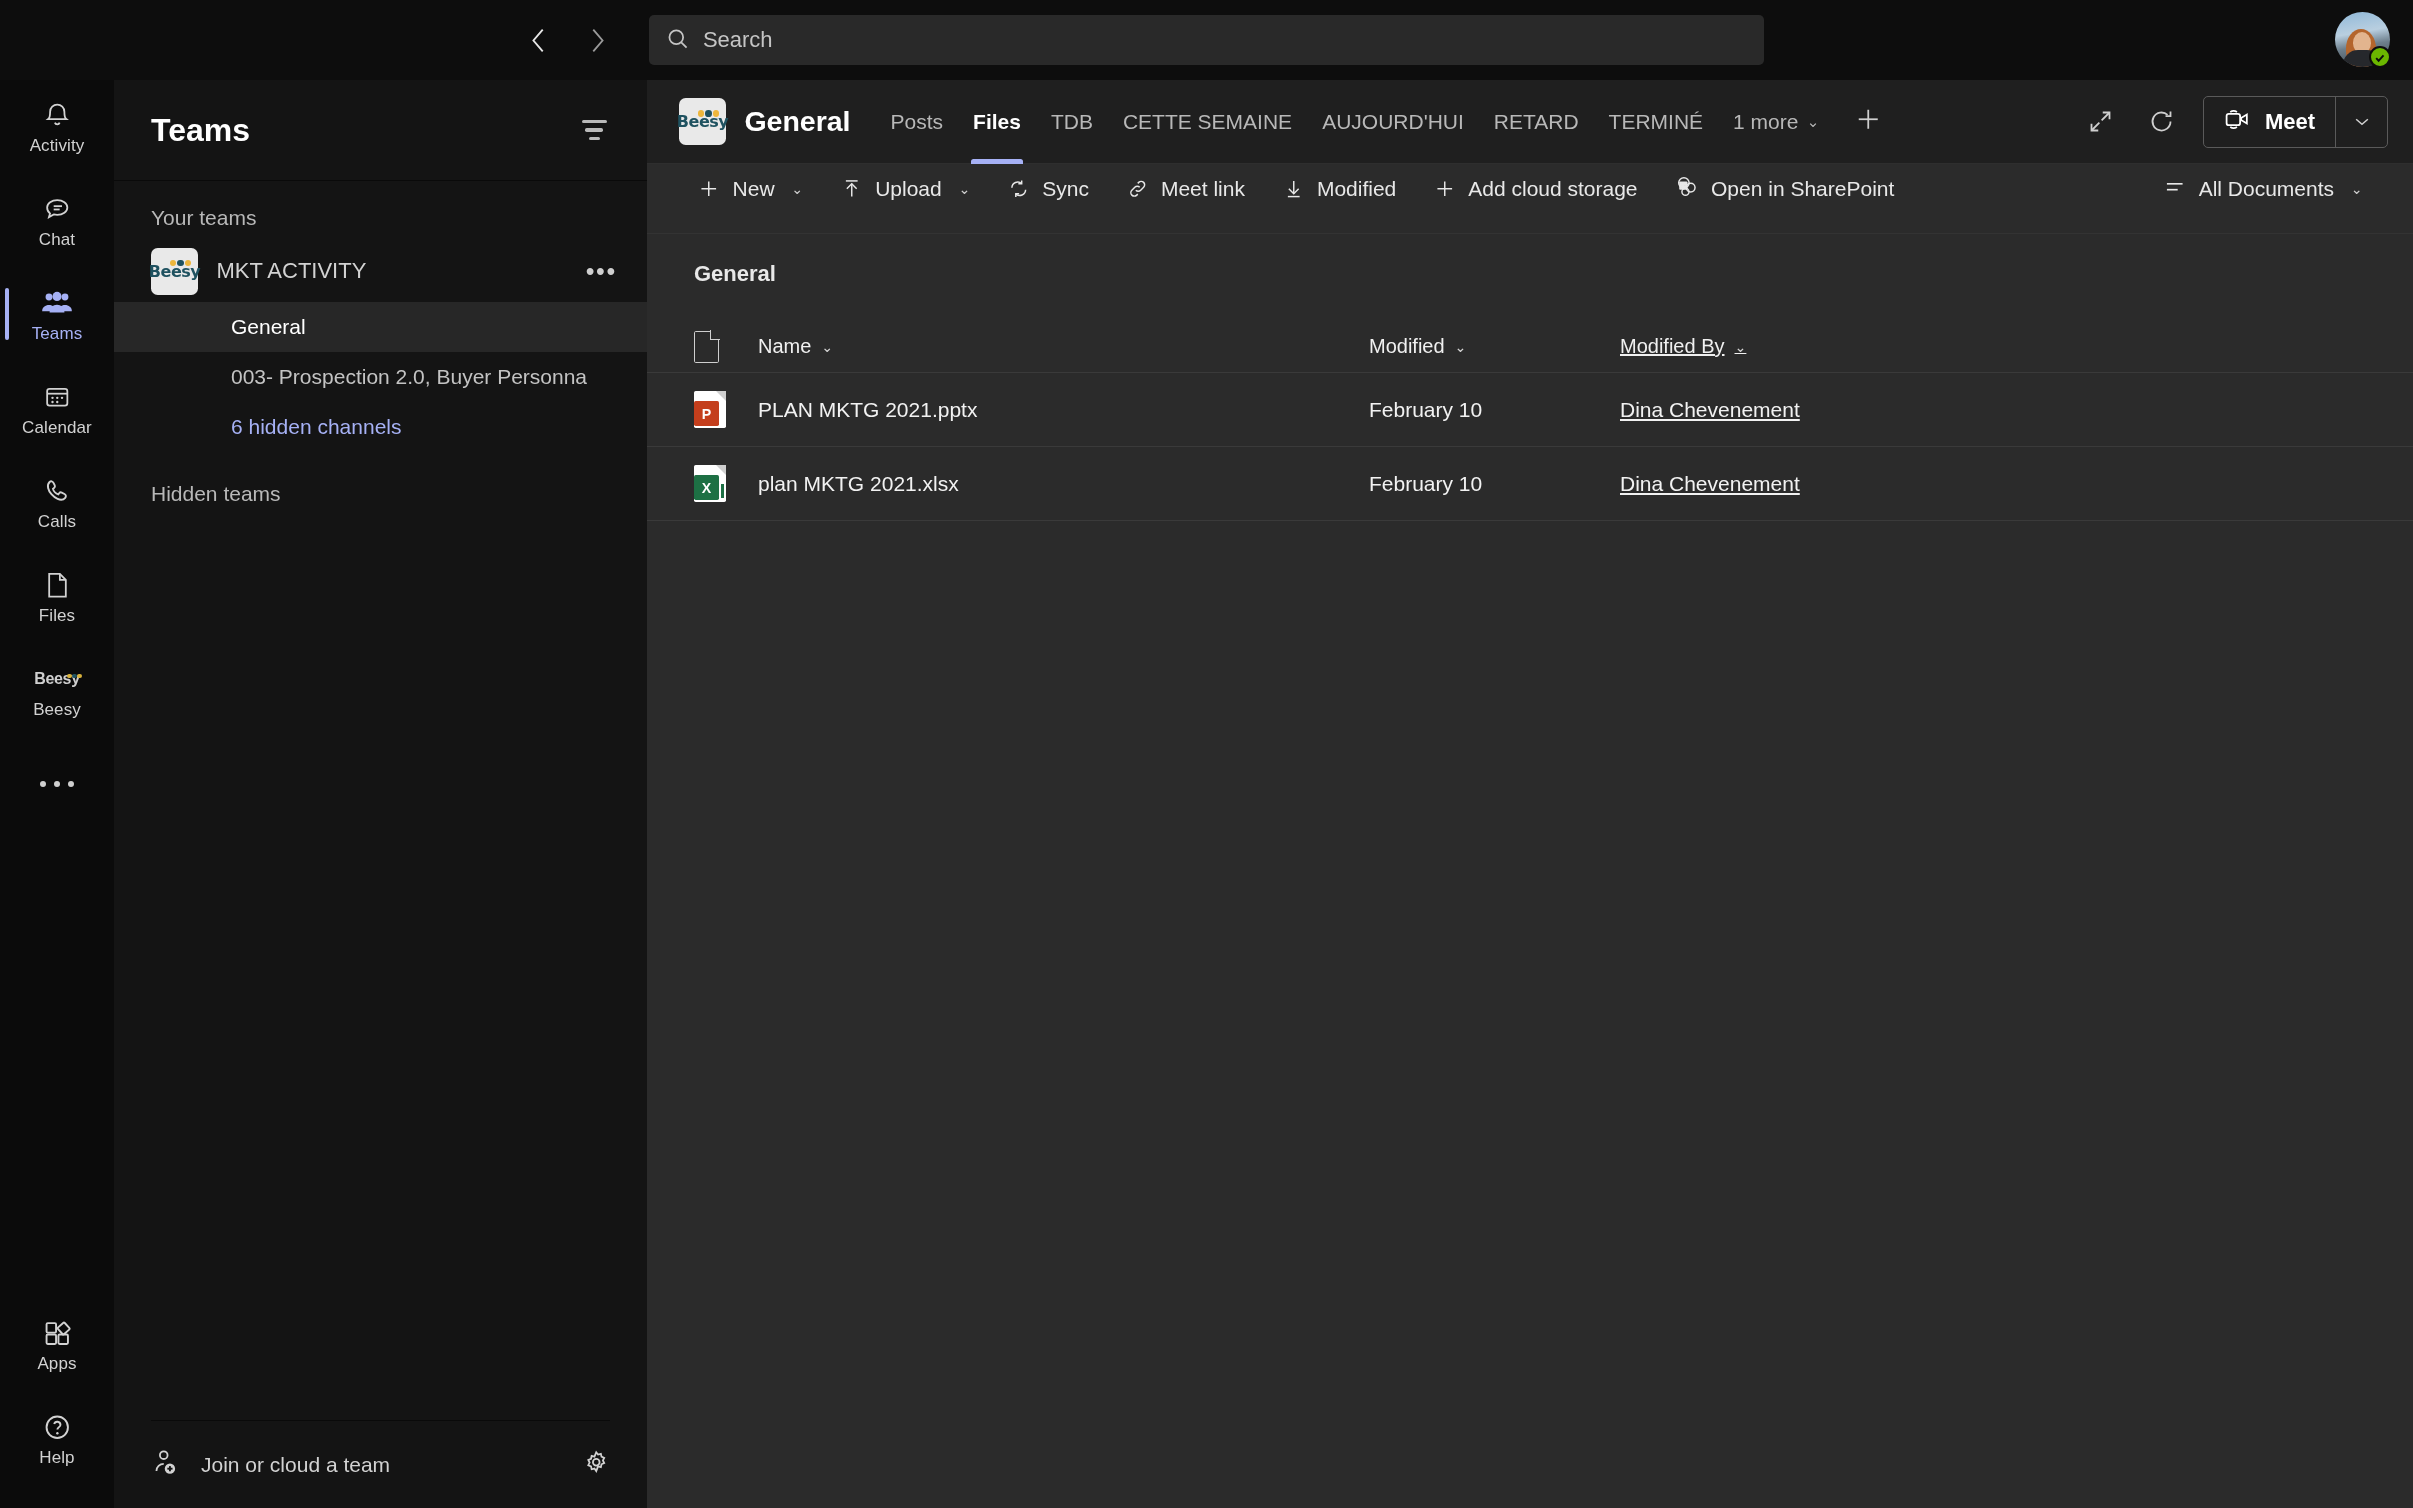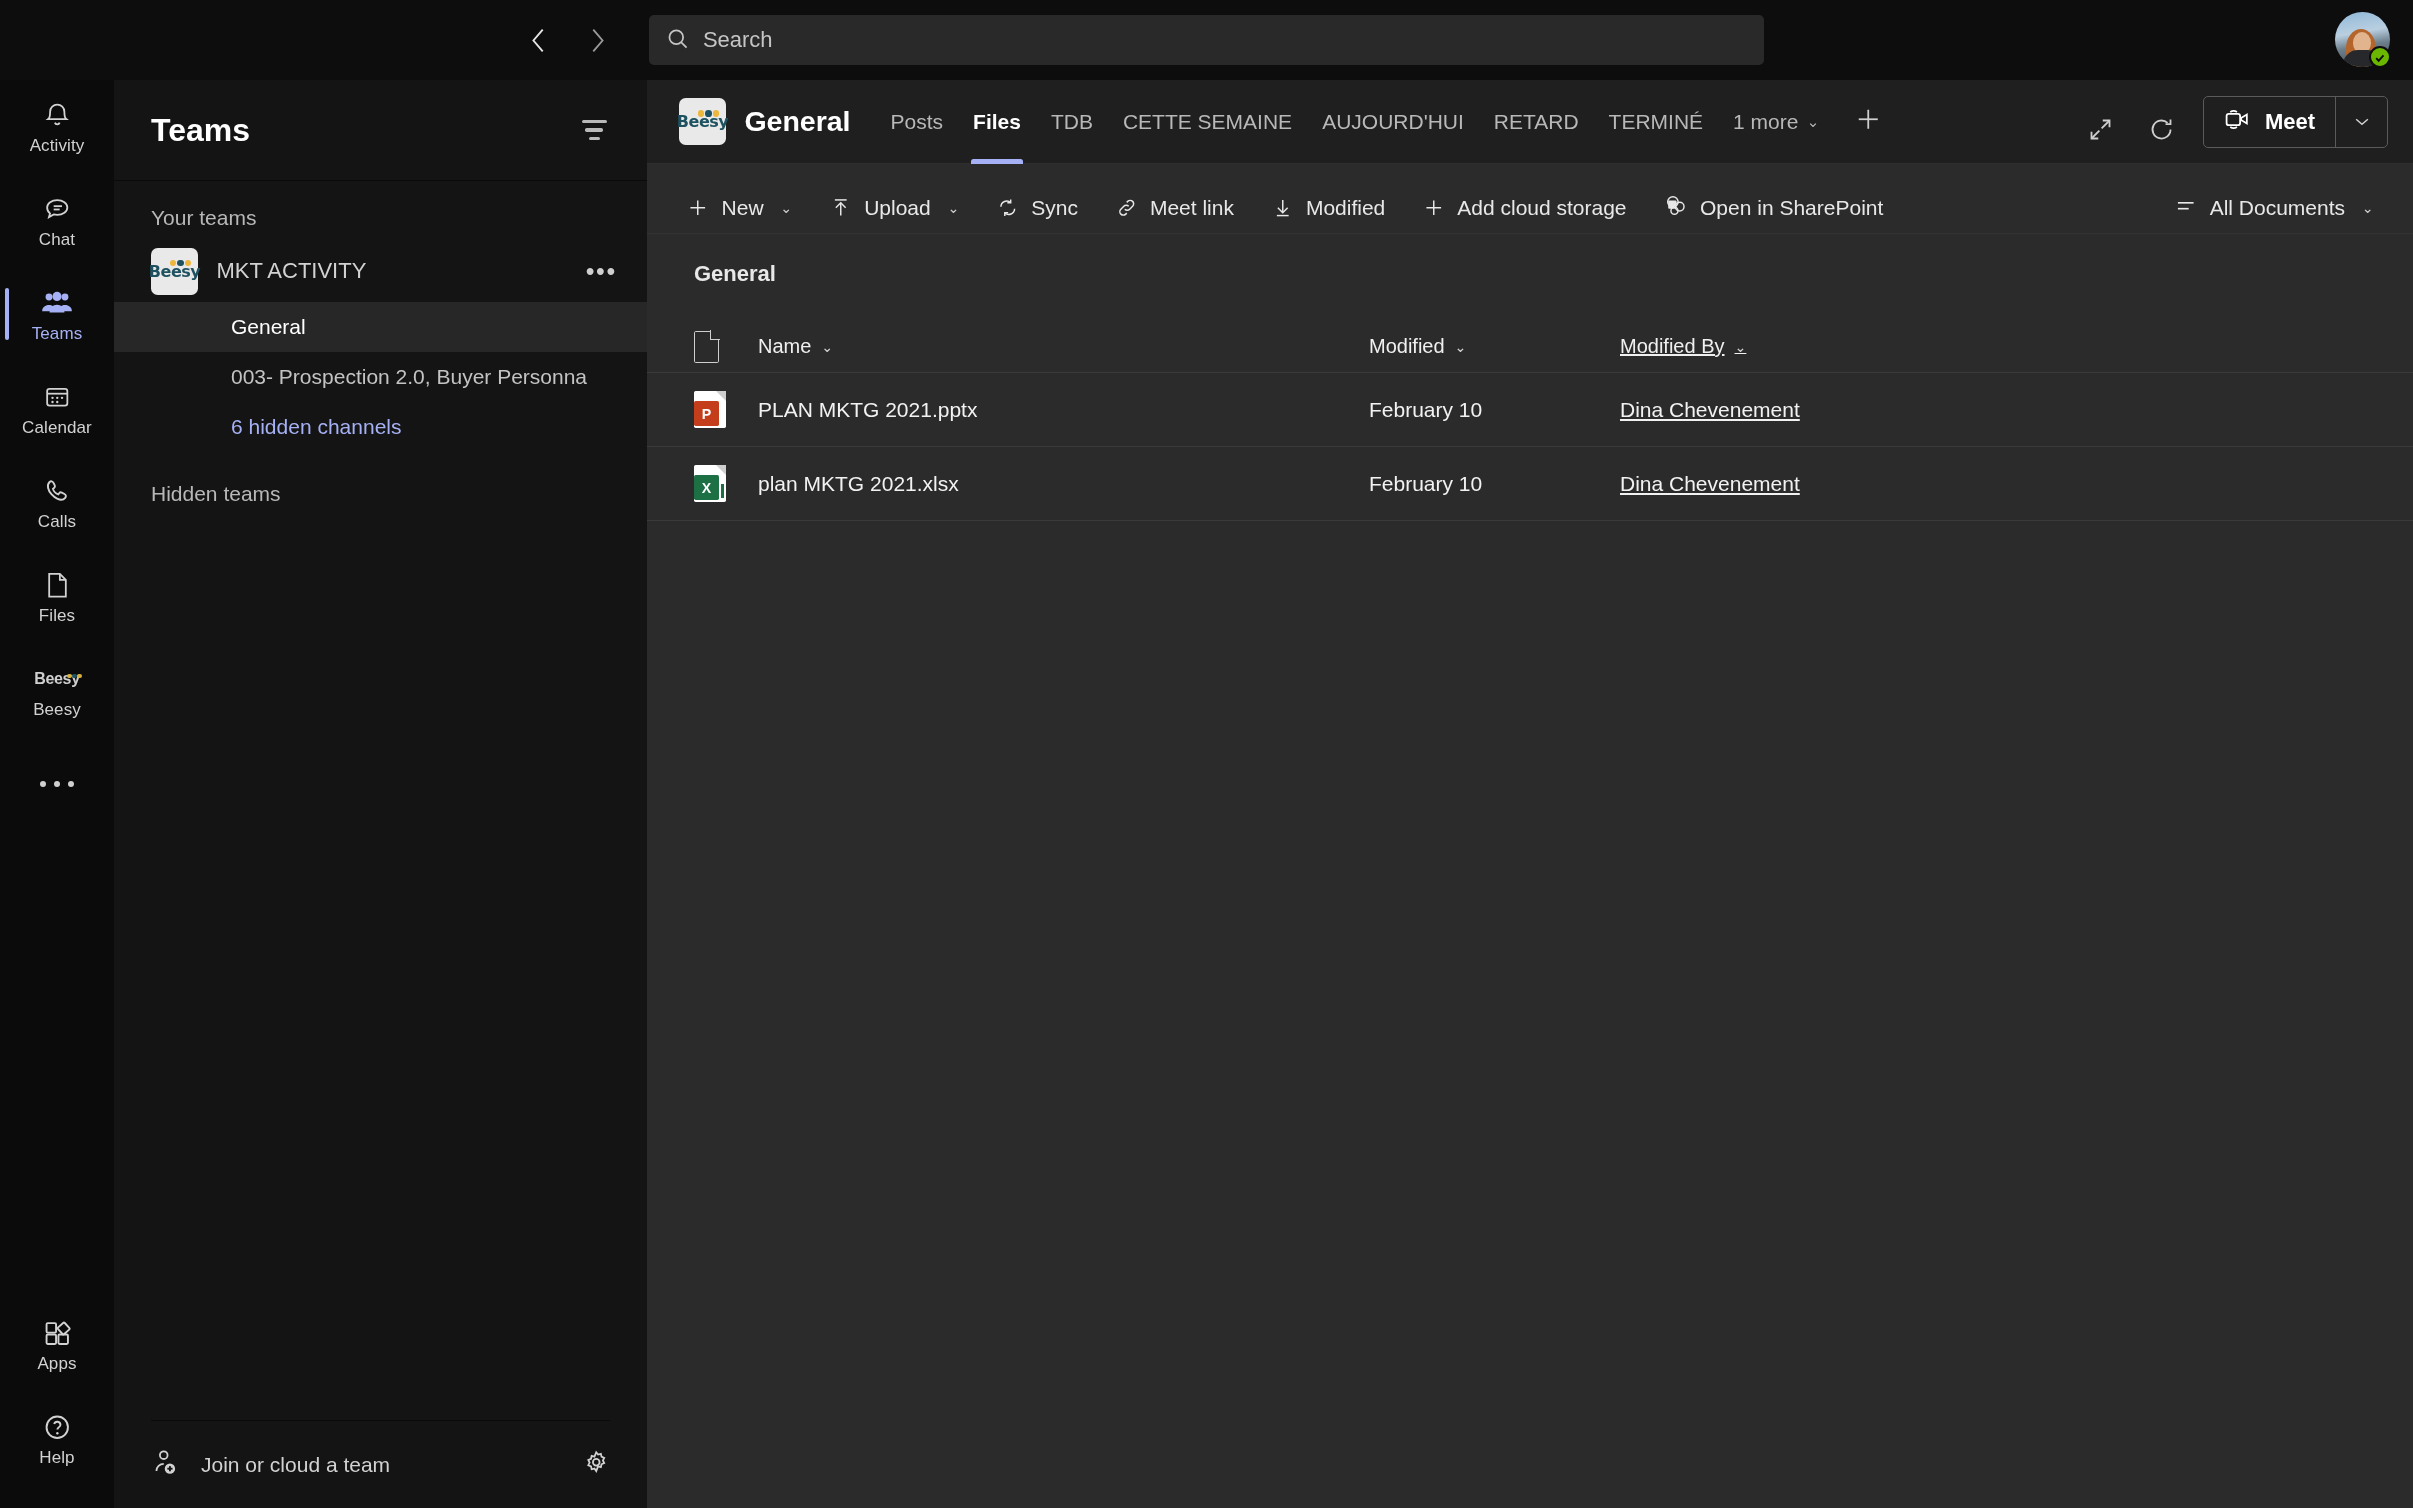--- a/index.html
+++ b/index.html
@@ -146,33 +146,33 @@
     font-size: 21px; color: #b8b8b8; padding: 0 15px; height: 84px;
     display: flex; align-items: center; position: relative; white-space: nowrap;
   }
   .tab.active { color: #fff; font-weight: 700; }
   .tab.active::after {
     content: ""; position: absolute; left: 13.4px; right: 13.4px; bottom: 0;
     height: 5px; background: #a6b1f5; border-radius: 2.5px 2.5px 0 0;
   }
   .tab .chev { margin-left: 8.4px; font-size: 15px; color: #b8b8b8; }
   .tab-add { font-size: 34px; color: #cfcfcf; padding: 0 20px; font-weight: 300; line-height: 1; }
-  .header-right { margin-left: auto; display: flex; align-items: flex-end; gap: 23.5px; }
+  .header-right { margin-left: auto; display: flex; align-items: center; gap: 23.5px; }
   .hdr-icon { width: 37px; height: 37px; display:flex; align-items:center; justify-content:center; color:#cfcfcf; }
   .meet-btn {
     height: 52px; border: 0.8px solid #5a5a5a; border-radius: 5px; display: flex; align-items: center;
     overflow: hidden;
   }
   .meet-main { display: flex; align-items: center; gap: 13.4px; padding: 0 20px; height: 52px; color: #fff; font-size: 22px; font-weight: 700; }
   .meet-caret { width: 52px; height: 52px; border-left: 0.8px solid #5a5a5a; display:flex; align-items:center; justify-content:center; color:#cfcfcf; font-size: 17px; }
 
   
   .cmdbar {
-    height: 70px; background: #2b2b2b; display: flex; align-items: flex-end;
-    padding: 0 21px; gap: 0; border-bottom: 0.8px solid #333;
+    height: 70px; background: #2b2b2b; display: flex; align-items: flex-start;
+    padding: 0 32px; gap: 0; border-bottom: 0.8px solid #333;
   }
   .cmd {
     display: flex; align-items: center; gap: 11.7px; padding: 0 18.4px; height: 50px;
     color: #e8e8e8; font-size: 21px; white-space: nowrap;
   }
   .cmd .chev { font-size: 14.2px; color: #d0d0d0; margin-left: 5px; }
   .cmd.right { margin-left: auto; }
   .cmd svg { flex: 0 0 auto; }
 
   

